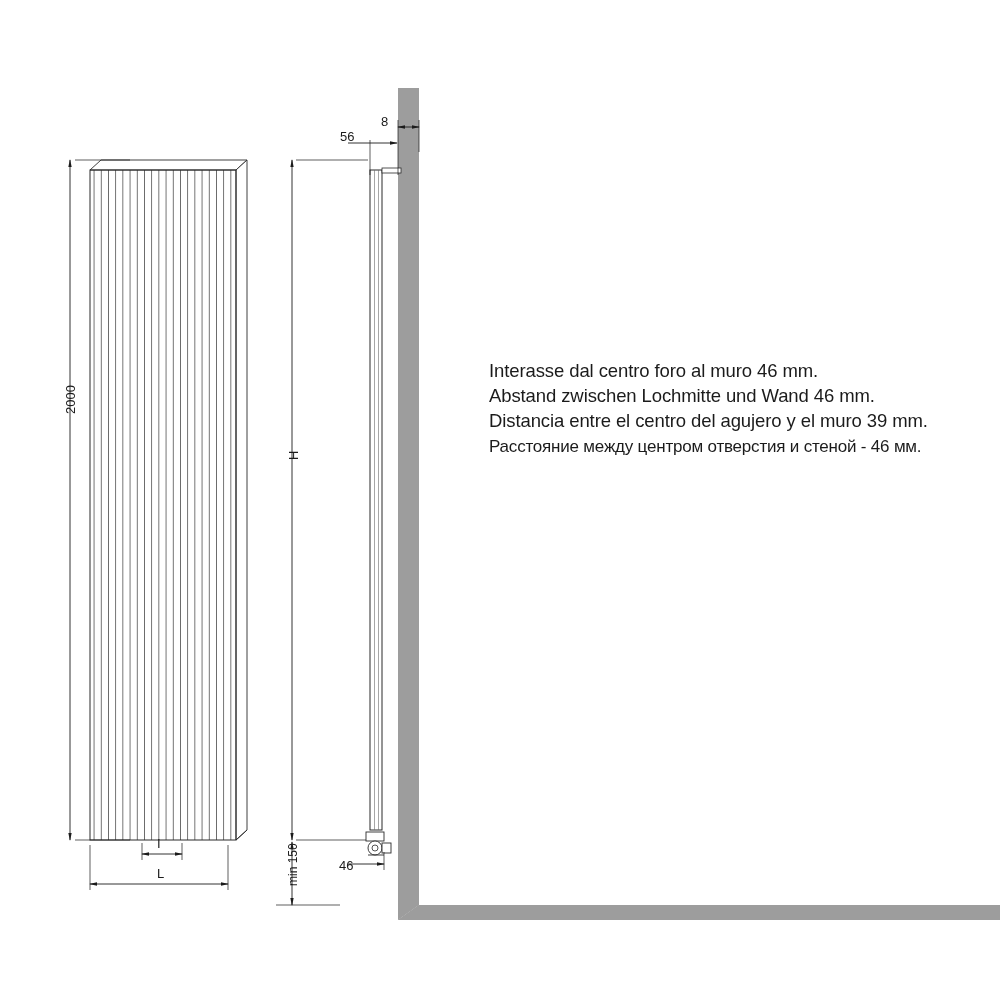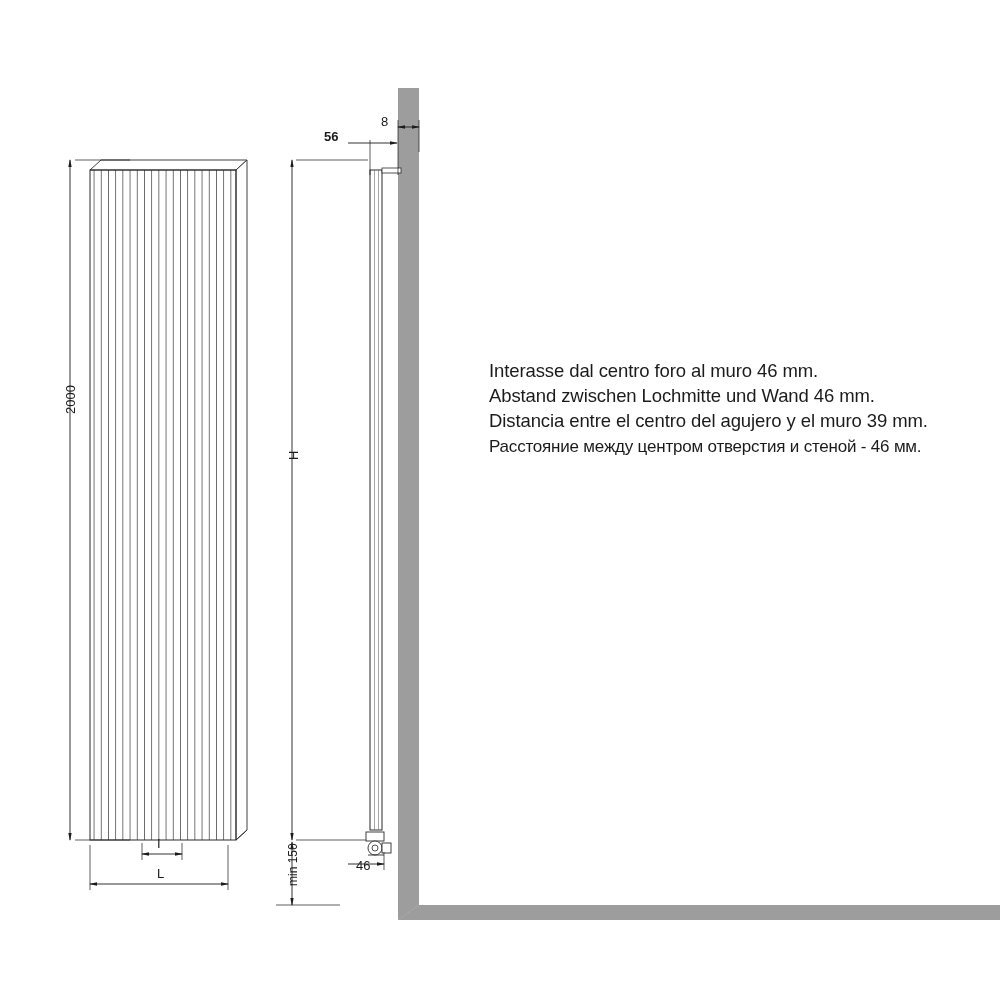--- a/index.html
+++ b/index.html
@@ -162,25 +162,25 @@
   <div class="dim-label rot90" style="left:63px; top:414px;">2000</div>
 
   <div class="dim-label" style="left:157px; top:866px;">L</div>
 
   <div class="dim-label" style="left:157px; top:836px;">I</div>
 
   <div class="dim-label rot90" style="left:286px; top:460px;">H</div>
 
   <div class="dim-label rot90" style="left:286px; top:886px; font-size:12px;">min 150</div>
 
-  <div class="dim-label" style="left:324px; top:129px;font-weight:bold;">56</div>
+  <div class="dim-label" style="left:340px; top:129px;">56</div>
 
   <div class="dim-label" style="left:381px; top:114px;">8</div>
 
-  <div class="dim-label" style="left:356px; top:858px;">46</div>
+  <div class="dim-label" style="left:339px; top:858px;">46</div>
 
   <div class="notes">
     <div class="note-line">Interasse dal centro foro al muro 46 mm.</div>
     <div class="note-line">Abstand zwischen Lochmitte und Wand 46 mm.</div>
     <div class="note-line">Distancia entre el centro del agujero y el muro 39 mm.</div>
     <div class="note-line ru">Расстояние между центром отверстия и стеной - 46 мм.</div>
   </div>
 
 </div>
 

